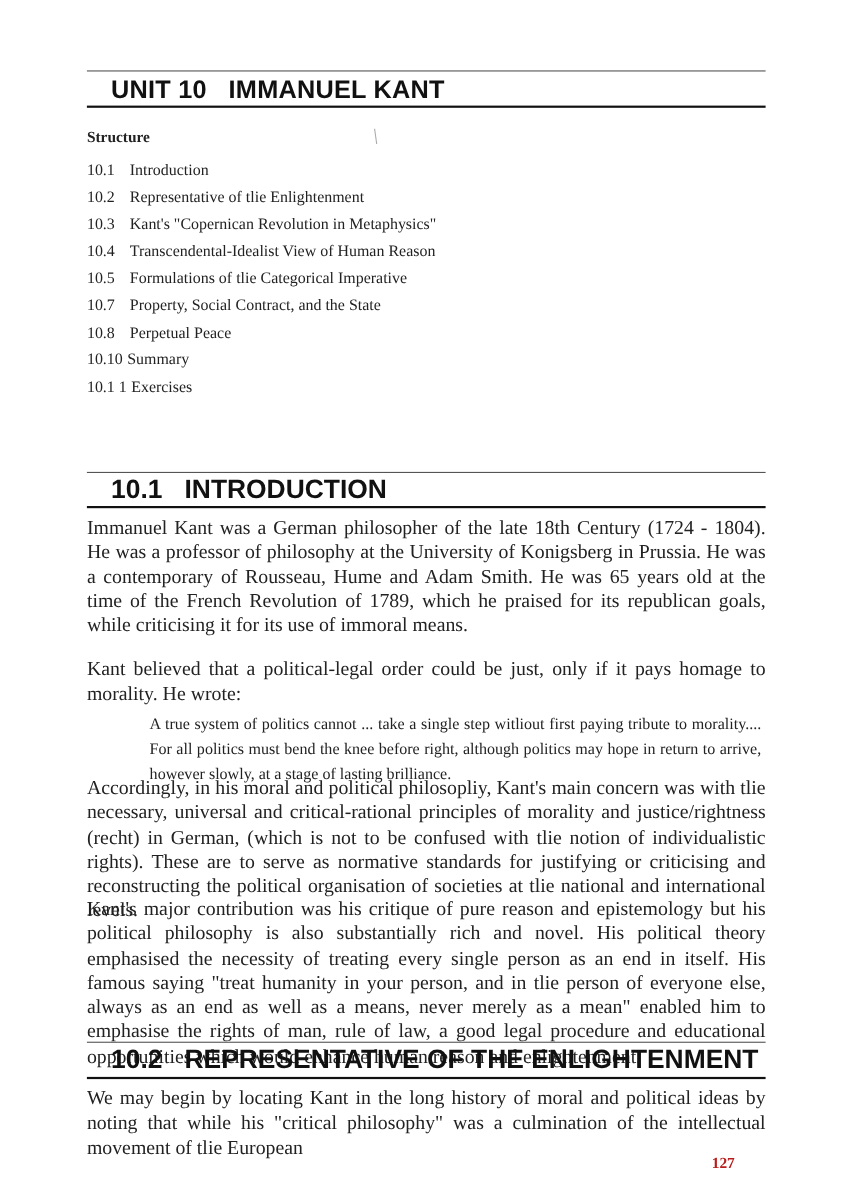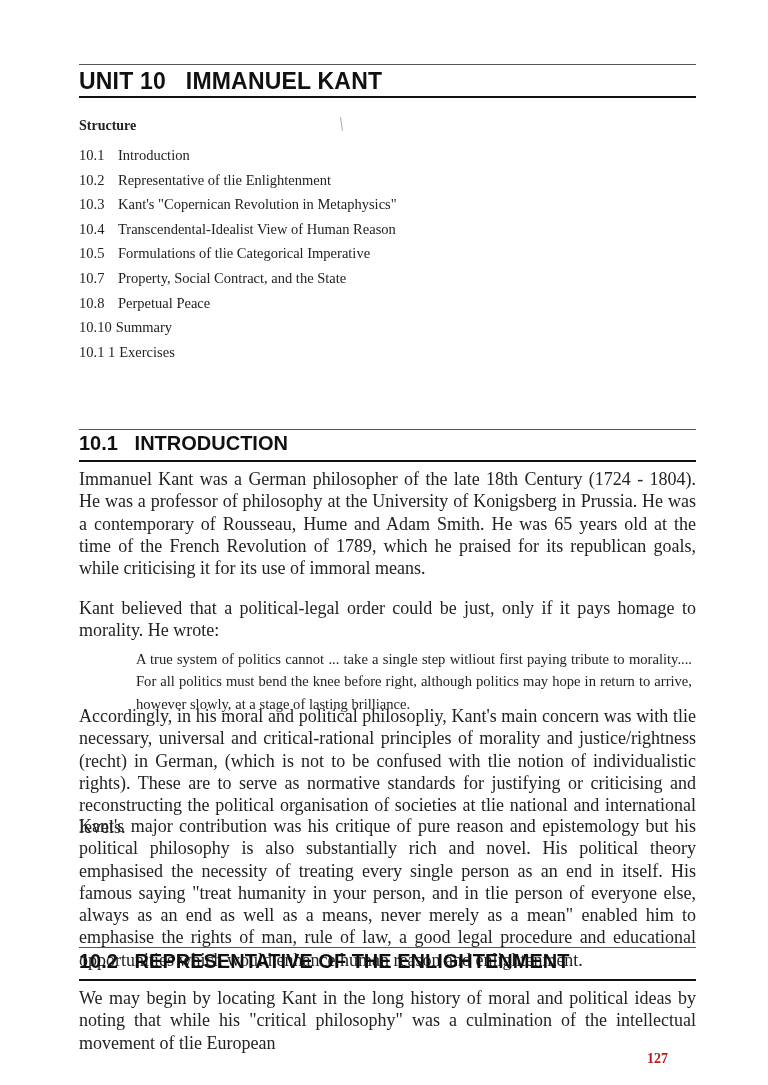--- a/index.html
+++ b/index.html
@@ -1,32 +1,32 @@
 <!DOCTYPE html>
 <html><head>
 <meta charset="utf-8">
 <style>
   html, body { margin: 0; padding: 0; background: #ffffff; }
   body { width: 768px; height: 1085px; position: relative; overflow: hidden; color: #1a1a1a; }
   .page { position: absolute; left: 79px; top: 0; width: 617px; }
   .serif { font-family: "Liberation Serif", "DejaVu Serif", serif; }
-  .sans { font-family: "Liberation Sans", "DejaVu Sans", sans-serif; }
+  .sans { font-family: "Liberation Sans", "DejaVu Sans", sans-serif; margin-left: 22px; }
 
   .rule-thin { position: absolute; left: 0; width: 617px; height: 1px; background: #555; }
   .rule-thick { position: absolute; left: 0; width: 617px; height: 2px; background: #111; }
 
   .unit-title { position: absolute; left: 0; top: 68px; font-size: 23px; font-weight: bold; letter-spacing: 0.2px; color: #111; white-space: pre; }
   .structure-label { position: absolute; left: 0; top: 118px; font-size: 14px; font-weight: bold; color: #222; }
 
   .toc { position: absolute; left: 0; top: 145px; list-style: none; margin: 0; padding: 0; }
   .toc li { height: 24.6px; font-size: 14.5px; line-height: 20px; display: flex; color: #222; }
   .toc .num { display: inline-block; width: 39px; }
   .toc .num.wide { width: auto; margin-right: 4px; }
 
-  .section-title { position: absolute; left: 0; font-size: 20px; font-weight: bold; color: #111; white-space: pre; }
+  .section-title { position: absolute; left: 0; font-size: 24px; font-weight: bold; color: #111; white-space: pre; }
 
   .para { position: absolute; left: 0; width: 617px; font-size: 18px; line-height: 22.3px; text-align: justify; color: #222; margin: 0; }
   .quote { position: absolute; left: 39px; width: 556px; font-size: 14.6px; line-height: 22.3px; text-align: justify; color: #222; margin: 18px; }
 
   .page-number { position: absolute; left: 647px; top: 1051px; font-size: 14px; font-weight: bold; color: #b91c1c; }
   .stray-mark { position: absolute; left: 341px; top: 117px; width: 1px; height: 14px; background: #aaa; transform: rotate(-8deg); }
 </style>
 </head>
 <body>
 

